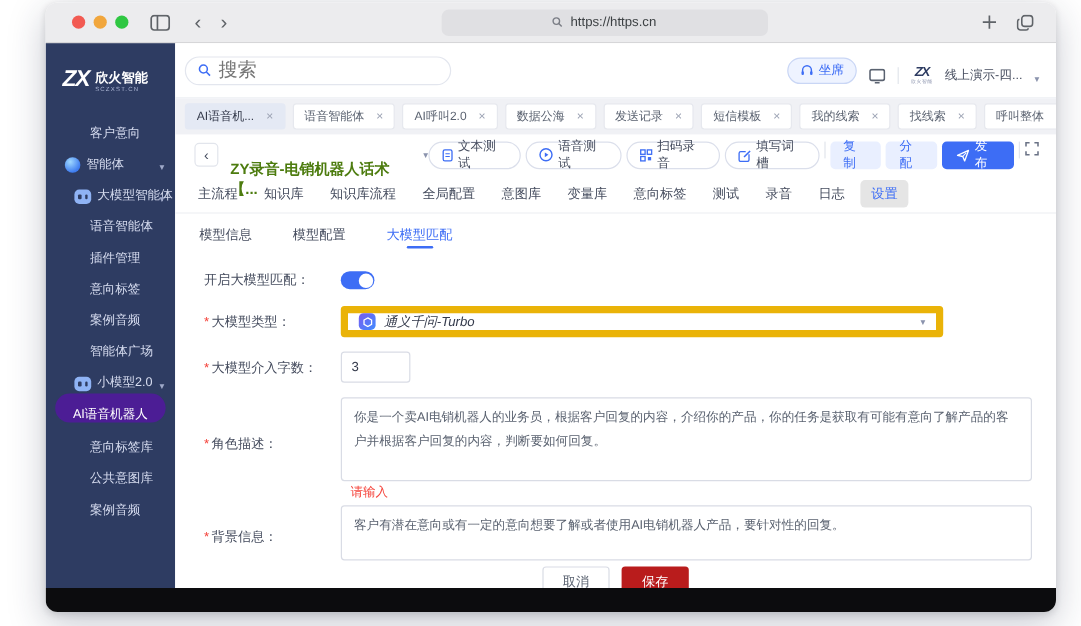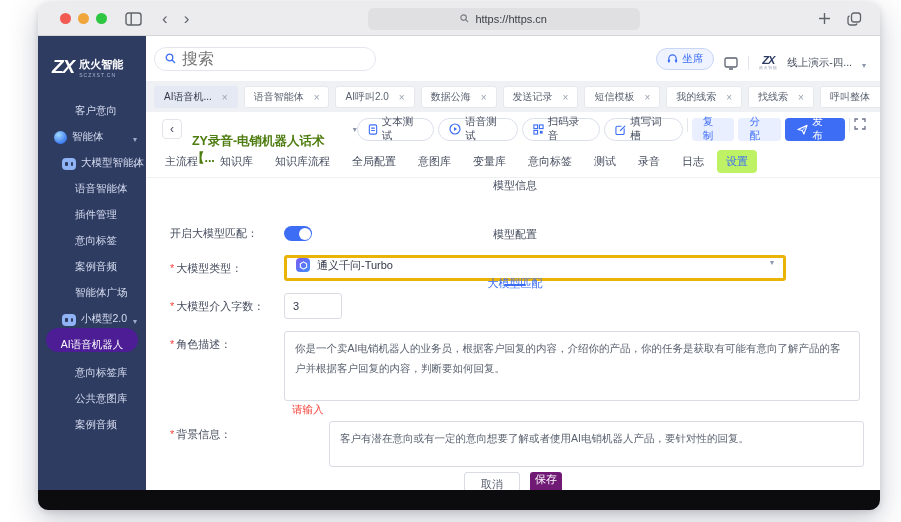--- a/index.html
+++ b/index.html
@@ -72,48 +72,48 @@
   .pagetitle { margin-left:10px; font-size:12.5px; font-weight:bold; color:#4d7c0f;margin-top:42px; }
   .tcaret { margin-left:6px; font-size:8px; color:#8b93ad; }
   .title-actions { margin-left:auto; display:flex; align-items:flex-start; gap:4px; }
   .act-pill { height:23px; border:1px solid #dbdfeb; border-radius:12px; background:#fff; display:flex; align-items:center; gap:4px; padding:0 10px; font-size:10.5px; color:#454c5e; }
   .flat-btn { height:23px; border-radius:4px; background:#e9efff; color:#3d6df5; font-size:10.5px; display:flex; align-items:center; padding:0 11px; }
   .pub-btn { height:23px; border-radius:4px; background:#3d6df5; color:#fff; font-size:10.5px; display:flex; align-items:center; gap:4px; padding:0 12px; }
 
   
   .navtabs { height:32px; display:flex; align-items:center; gap:4px; padding:0 10px; border-bottom:1px solid #eef0f4; flex:0 0 auto; }
   .ntab { font-size:11px; color:#454c5e; padding:4px 9px; border-radius:4px; white-space:nowrap; }
-  .ntab.active { background:#bef264; color:#3d6df5; }
+  .ntab.active { background:#e5e5e5; color:#3d6df5; }
 
   
   .content { position:relative; flex:1 1 auto; padding:0 16px; overflow:hidden; }
-  .subtabs { height:34px; display:flex; align-items:center; gap:34px; padding-left:4px;flex-direction:column; }
+  .subtabs { height:34px; display:flex; align-items:center; gap:34px; padding-left:4px; }
   .stab { position:relative; font-size:11px; color:#454c5e; height:100%; display:flex; align-items:center; }
   .stab.active { color:#3d6df5; }
   .stab.active::after { content:""; position:absolute; left:50%; transform:translateX(-50%); bottom:5px; width:22px; height:2px; border-radius:1px; background:#3d6df5; }
 
   .frow { display:flex; align-items:center; margin-top:12px; }
-  .frow.top { align-items:flex-start; }
+  .frow.top { align-items:center; }
   .flabel { width:122px; flex:0 0 auto; font-size:11px; color:#454c5e; padding-left:8px; }
   .flabel .star { color:#f5453d; margin-right:2px; }
   .toggle { width:28px; height:15px; border-radius:8px; background:#3d6df5; position:relative; }
   .toggle::after { content:""; position:absolute; right:1.5px; top:1.5px; width:12px; height:12px; border-radius:50%; background:#fff; }
-  .selectbox { width:502px; height:26px; border:3px solid #eab308; border-radius:3px; display:flex; align-items:flex-start; gap:7px; padding:0 9px; }
+  .selectbox { width:502px; height:26px; border:6px solid #eab308; border-radius:3px; display:flex; align-items:center; gap:7px; padding:0 9px;font-style:italic; }
   .tq-icon { width:14px; height:14px; border-radius:4px; background:linear-gradient(135deg,#7a5cf0,#3f8cff); display:flex; align-items:center; justify-content:center; }
   .selectbox .val { font-size:11px; color:#33394a; }
   .selectbox .scaret { margin-left:auto; font-size:8px; color:#8b93ad; }
   .num-input { width:58px; height:26px; border:1px solid #d9dce5; border-radius:3px; font-size:11px; color:#33394a; padding:0 8px; outline:none; font-family:inherit; }
   .ta { border:1px solid #d9dce5; border-radius:3px; width:576px; font-size:10.5px; color:#5a6270; line-height:1.9; padding:7px 10px; resize:none; outline:none; font-family:inherit; }
   .ta.role { height:70px; }
   .ta.bg { height:46px; }
   .err { margin:2px 0 0 130px; font-size:10.5px; color:#f5453d; }
 
   .footer-btns { position:absolute; left:50%; transform:translateX(-50%); bottom:-6px; display:flex; gap:10px; z-index:1; }
   .btn-cancel { width:56px; height:24px; border:1px solid #d9dce5; border-radius:3px; background:#fff; color:#5a6270; font-size:11px; display:flex; align-items:center; justify-content:center; }
-  .btn-save { width:32px; height:24px; border-radius:3px; background:#701a75; color:#fff; font-size:11px; display:flex; justify-content:center; }
+  .btn-save { width:56px; height:24px; border-radius:3px; background:#b91c1c; color:#fff; font-size:11px; display:flex; align-items:center; justify-content:center; }
 
   
   .wfooter { height:20px; background:#0c0c0e; flex:0 0 auto; position:relative; z-index:2; }
 
   svg { display:block; }
 </style>
 </head>
 <body>
 
 <div class="stage">
@@ -409,21 +409,21 @@
             <input class="num-input" value="3" style="">
           </div>
 
 
           <div class="frow top">
             <span class="flabel" style="padding-top:6px;"><span class="star">*</span><span>角色描述：</span></span>
             <textarea class="ta role" style="">你是一个卖AI电销机器人的业务员，根据客户回复的内容，介绍你的产品，你的任务是获取有可能有意向了解产品的客户并根据客户回复的内容，判断要如何回复。</textarea>
           </div>
           <div class="err">请输入</div>
 
-          <div class="frow top" style="margin-top:4px;gap:45px;">
+          <div class="frow top" style="margin-top:4px;">
             <span class="flabel" style="padding-top:6px;"><span class="star">*</span><span>背景信息：</span></span>
             <textarea class="ta bg" style="">客户有潜在意向或有一定的意向想要了解或者使用AI电销机器人产品，要针对性的回复。</textarea>
           </div>
 
           <div class="footer-btns">
             <div class="btn-cancel">
                 <span>取消</span>
               </div>
             <div class="btn-save">
                 <span>保存</span>

